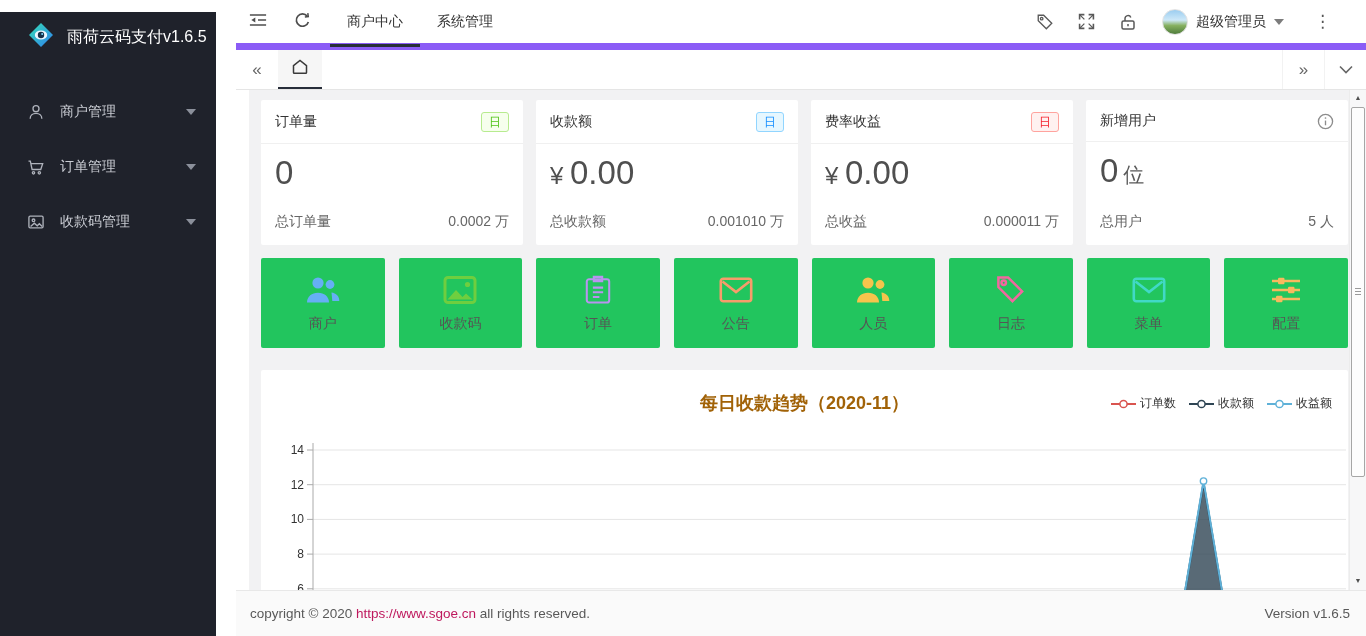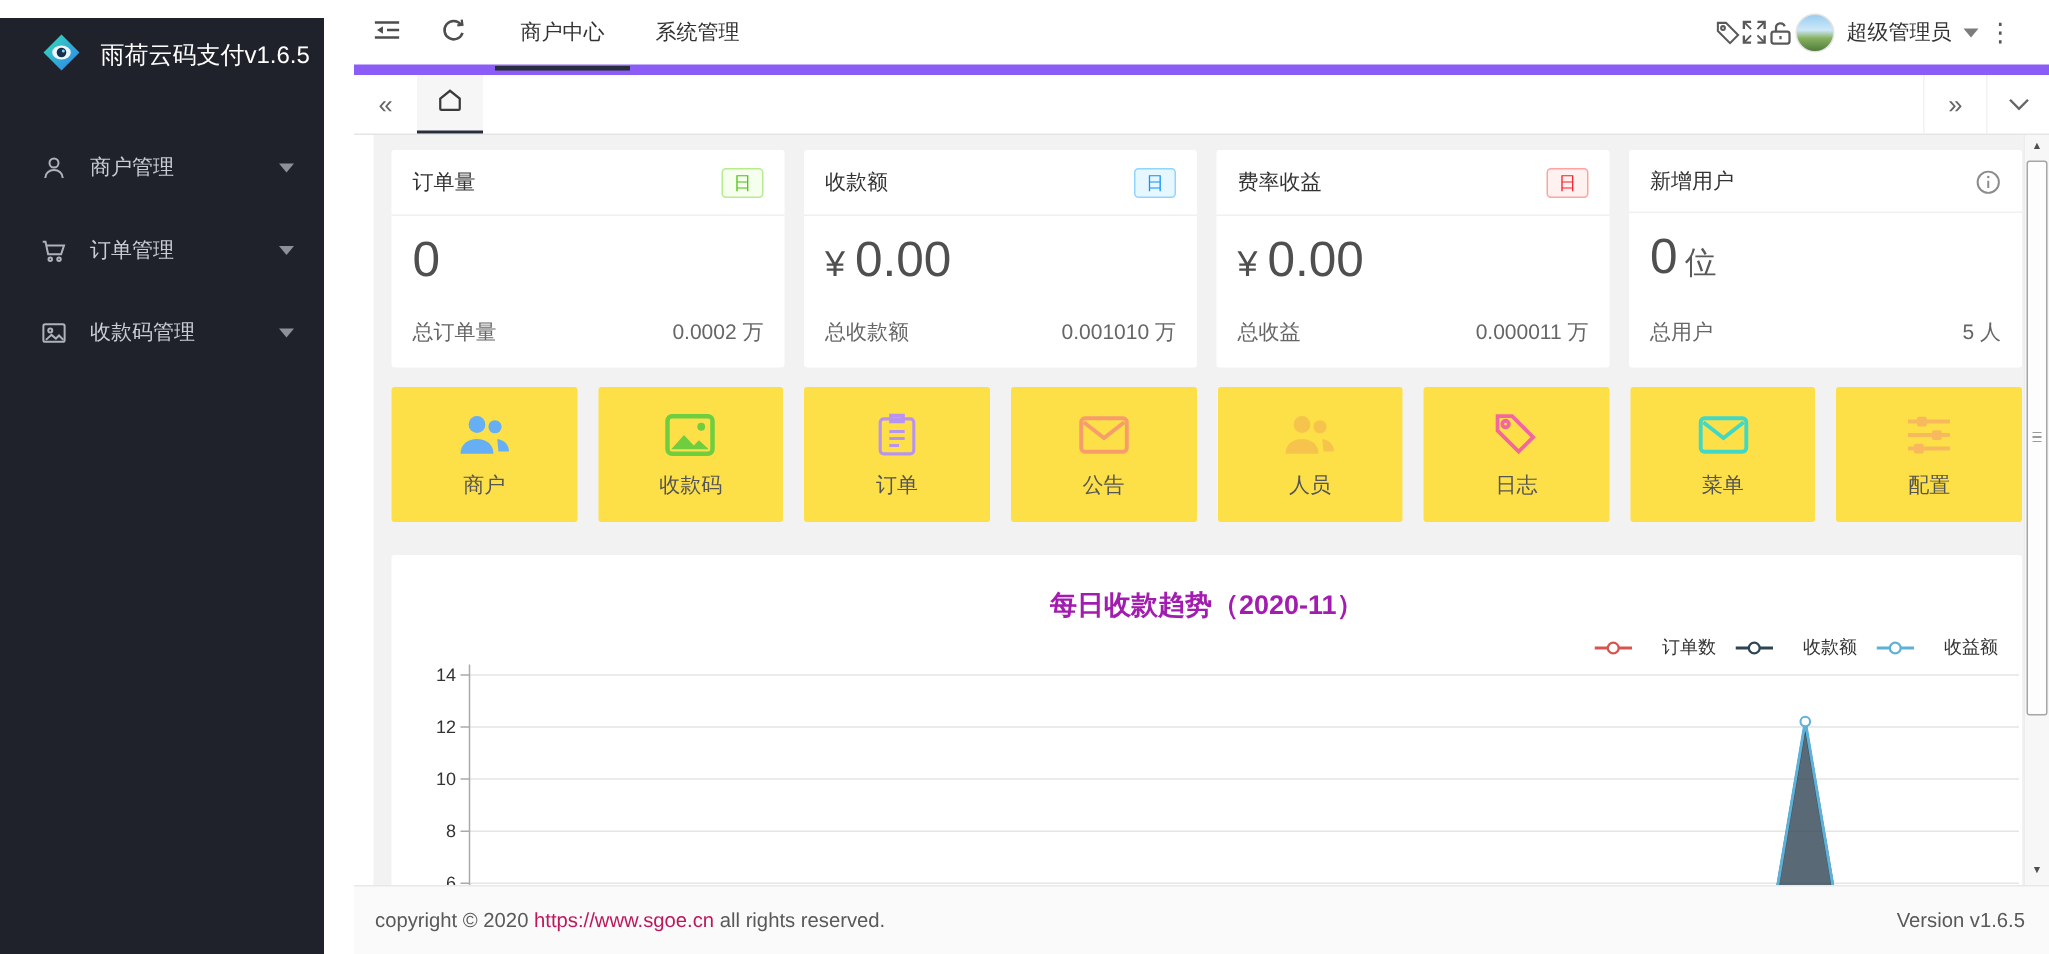--- a/index.html
+++ b/index.html
@@ -15,21 +15,21 @@
   .side-item .s-icon { width:20px; height:20px; margin-right:14px; color:#aeb2bb; flex:none; }
   .side-item .s-label { flex:1; }
   .caret { width:0; height:0; border-left:5px solid transparent; border-right:5px solid transparent; border-top:6px solid #8b909b; }
 
   
   .topbar { position:absolute; left:236px; top:0; width:1130px; height:50px; background:#fff; display:flex; align-items:center; border-bottom:7px solid #8b5cf6; }
   .icon-btn { width:44px; height:50px; display:flex; align-items:center; justify-content:center; color:#4d4d4d; cursor:pointer; background:none; border:none; }
   .nav-tabs { display:flex; height:50px; margin-left:6px; }
   .nav-tab { padding:0 17px; display:flex; align-items:center; font-size:14px; color:#333; cursor:pointer; position:relative; }
   .nav-tab.active::after { content:""; position:absolute; left:0; right:0; bottom:0; height:3px; background:#272d39; }
-  .topbar-right { margin-left:auto; display:flex; align-items:center; padding-right:18px; }
+  .topbar-right { margin-left:auto; display:flex; align-items:center; gap:24px; padding-right:29px; }
   .topbar-right .t-icon { width:18px; height:18px; color:#595959; cursor:pointer; }
   .user-chip { display:flex; align-items:center; gap:8px; cursor:pointer; }
   .avatar { width:26px; height:26px; border-radius:50%; background:linear-gradient(180deg,#9bcdf0 0%,#cde8f8 42%,#86b05f 65%,#4f7c3c 100%); border:1px solid #e2e2e2; }
   .user-name { font-size:14px; color:#333; }
   .caret-sm { width:0; height:0; border-left:5px solid transparent; border-right:5px solid transparent; border-top:6px solid #7c7c7c; }
   .kebab { font-size:17px; color:#555; cursor:pointer; padding:0 6px; letter-spacing:0; }
 
   
   .tabstrip { position:absolute; left:236px; top:50px; width:1130px; height:40px; background:#fff; display:flex; align-items:stretch; border-bottom:1px solid #e5e5e5; }
   .strip-btn { width:42px; display:flex; align-items:center; justify-content:center; font-size:17px; color:#666; cursor:pointer; background:none; border:none; }
@@ -47,28 +47,28 @@
   .badge-green { color:#52c41a; border-color:#b7eb8f; background:#f6ffed; }
   .badge-blue  { color:#1890ff; border-color:#91d5ff; background:#e6f7ff; }
   .badge-red   { color:#f5222d; border-color:#ffa39e; background:#fff1f0; }
   .info-ic { width:17px; height:17px; color:#8c8c8c; }
   .stat-value { padding:9px 14px 0; font-size:33px; color:#4f4f4f; line-height:40px; }
   .stat-value .v-prefix { font-size:24px; }
   .stat-value .v-unit { font-size:21px; color:#595959; margin-left:5px; }
   .stat-foot { margin-top:auto; display:flex; justify-content:space-between; padding:0 14px 14px; font-size:14px; color:#666; }
 
   .shortcut-row { display:grid; grid-template-columns:repeat(8,1fr); gap:14px; margin-bottom:22px; }
-  .shortcut { background:#fde047; border-radius:2px; height:90px; display:flex; flex-direction:column; align-items:center; justify-content:center; gap:9px; cursor:pointer; }
+  .shortcut { background:#22c55e; border-radius:2px; height:90px; display:flex; flex-direction:column; align-items:center; justify-content:center; gap:9px; cursor:pointer; }
   .shortcut-label { font-size:14px; color:#555; }
   .shortcut-icon { height:32px; display:flex; align-items:center; }
 
   .chart-card { background:#fff; border-radius:2px; height:340px; position:relative; }
-  .chart-title { text-align:center; padding-top:21px; font-size:18px; font-weight:bold; color:#a21caf; }
+  .chart-title { text-align:center; padding-top:21px; font-size:18px; font-weight:bold; color:#a16207; }
   .legend { position:absolute; top:25px; right:16px; display:flex; gap:13px; }
-  .legend-item { display:flex; align-items:center; gap:20px; font-size:12px; cursor:pointer;margin-top:28px; }
+  .legend-item { display:flex; align-items:center; gap:4px; font-size:12px; cursor:pointer; }
   .legend-item .lg-label { color:#333; }
   .trend-svg { position:absolute; left:0; top:70px; }
 
   
   .scrollbar { position:absolute; right:0; top:90px; width:17px; height:500px; background:#f7f7f8; border-left:1px solid #ececec; }
   .sb-btn { position:absolute; left:0; width:16px; height:15px; display:flex; align-items:center; justify-content:center; font-size:7px; color:#4f4f4f; cursor:pointer; }
   .sb-up { top:0; } .sb-down { bottom:2px; }
   .sb-thumb { position:absolute; left:1px; top:17px; width:14px; height:370px; background:#fdfdfd; border:1px solid #a6a6a6; border-radius:2px; cursor:pointer; }
   .sb-grip { position:absolute; left:3px; right:3px; top:50%; margin-top:-4px; height:8px;
              background:repeating-linear-gradient(to bottom,#9a9a9a 0 1px,transparent 1px 3px); }

